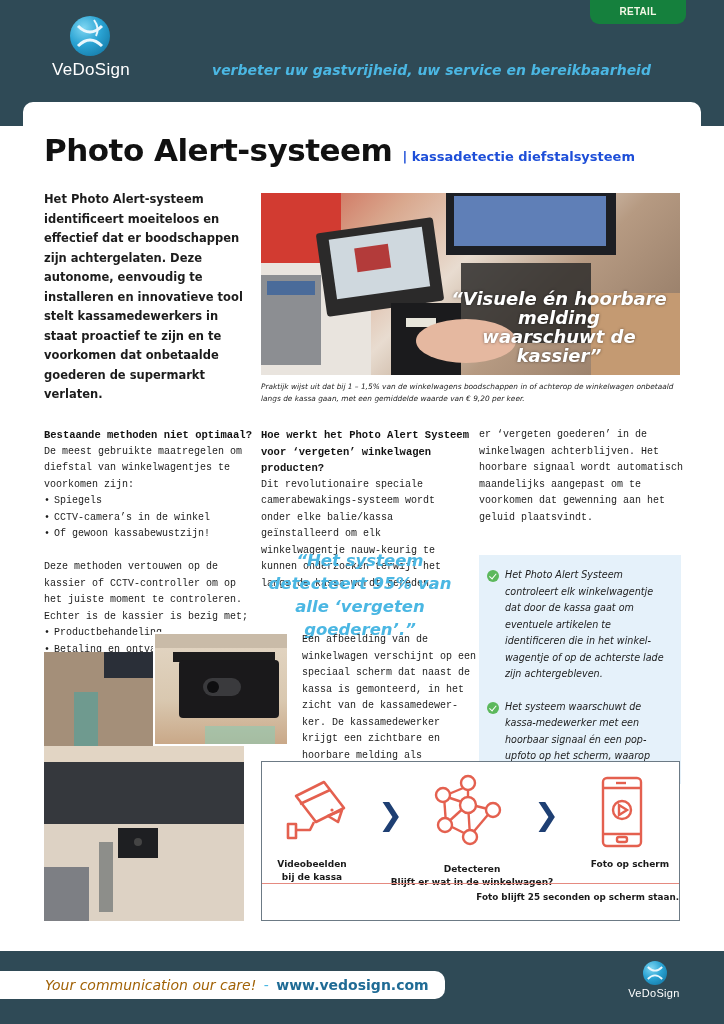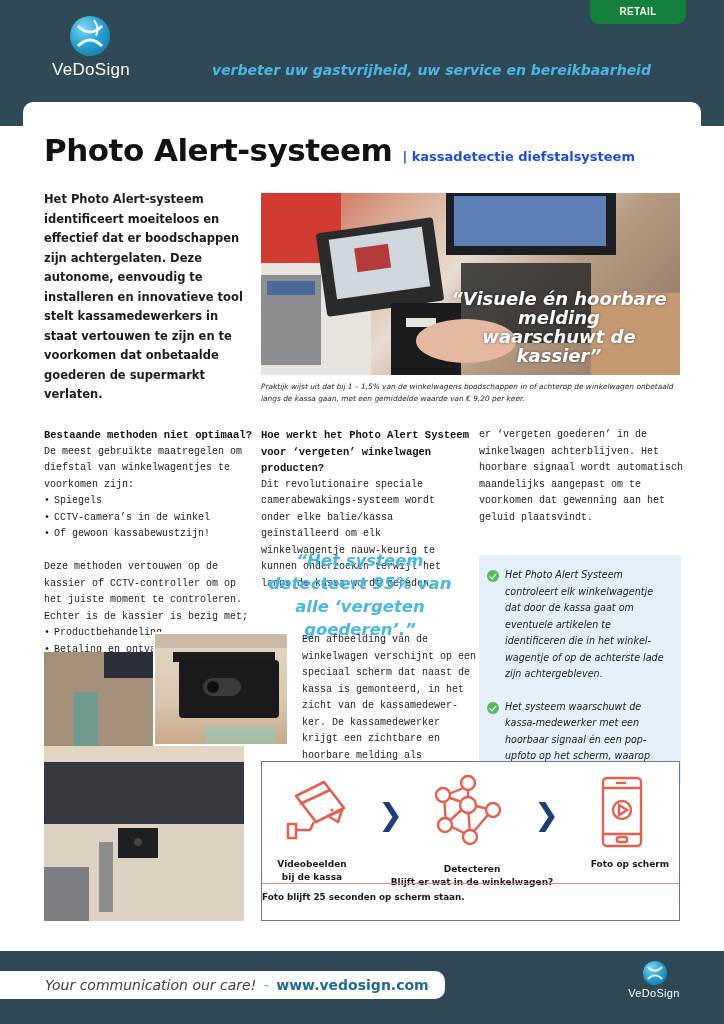--- a/index.html
+++ b/index.html
@@ -45,26 +45,26 @@
     .check { flex: 0 0 12px; width: 12px; height: 12px; border-radius: 50%; background: #5cb85c; margin-top: 3px; margin-right: 6px; position: relative; }
     .check::after { content: ""; position: absolute; left: 3.5px; top: 2px; width: 3px; height: 5.5px; border: solid #fff; border-width: 0 1.6px 1.6px 0; transform: rotate(40deg); }
     .benefit-text { font-family: "DejaVu Sans", sans-serif; font-style: italic; font-size: 9.6px; line-height: 16.5px; color: #1c1c1c; }
 
     .photo-cam-top { position: absolute; left: 153px; top: 632px; width: 136px; height: 114px; background: linear-gradient(180deg, #e3d6c4 0%, #d9c8b0 60%, #c9a888 100%); border: 2px solid #fff; overflow: hidden; }
     .photo-cam-main { position: absolute; left: 44px; top: 652px; width: 200px; height: 269px; background: linear-gradient(180deg, #b09a84 0%, #9c8a76 30%, #e6d8c8 34%, #d5c6b4 40%, #3b3e43 42%, #2f3236 58%, #ddd3c6 60%, #c9b9a6 100%); overflow: hidden; }
 
     .flow { position: absolute; left: 261px; top: 761px; width: 419px; height: 160px; border: 1.5px solid #6c7a85; background: #fff; }
     .flow-step { position: absolute; text-align: center; font-family: "DejaVu Sans", sans-serif; font-weight: bold; font-size: 9px; line-height: 13px; color: #1a1a1a; }
     .flow-divider { position: absolute; left: 0; top: 121px; width: 100%; height: 1px; background: #e58a80; }
-    .flow-note { position: absolute; left: 0; top: 130px; width: 100%; text-align: left; font-family: "DejaVu Sans", sans-serif; font-weight: bold; font-size: 8.8px; color: #1a1a1a; }
+    .flow-note { position: absolute; left: 0; top: 130px; width: 100%; text-align: right; font-family: "DejaVu Sans", sans-serif; font-weight: bold; font-size: 8.8px; color: #1a1a1a; }
     .flow-arrow { position: absolute; top: 38px; color: #1e3f73; font-family: "DejaVu Sans", sans-serif; font-weight: bold; font-size: 30px; line-height: 30px; }
 
     .footer { position: absolute; left: 0; top: 951px; width: 724px; height: 73px; background: #2f4a56; }
     .footer-pill { position: absolute; left: 0; top: 20px; width: 445px; height: 28px; background: #ffffff; border-radius: 0 10px 10px 0; padding-left: 45px; line-height: 28px; font-family: "DejaVu Sans", sans-serif; font-size: 14px; white-space: nowrap; }
-    .footer-slogan { color: #404040; font-style: italic; }
+    .footer-slogan { color: #a16207; font-style: italic; }
     .footer-dash { color: #4bb7e3; margin: 0 3px; }
     .footer-url { color: #1f6b95; font-weight: bold; }
     .footer-logo { position: absolute; left: 624px; top: 8px; width: 60px; height: 50px; }
     .footer-logo .logo-ball { left: 19px; top: 2px; width: 24px; height: 24px; }
     .footer-logo .logo-text { top: 28px; width: 60px; font-size: 11px; }
   </style>
 </head>
 <body>
 
 <div class="header">
@@ -81,21 +81,21 @@
   </div>
   <div class="tagline-2">verbeter uw gastvrijheid, uw service en bereikbaarheid</div>
 </div>
 <div class="sheet"></div>
 
 <div class="title-row">
   <span class="title-main">Photo Alert-systeem</span>
   <span class="title-sub">| kassadetectie diefstalsysteem</span>
 </div>
 
-<p class="intro">Het Photo Alert-systeem identificeert moeiteloos en effectief dat er boodschappen zijn achtergelaten. Deze autonome, eenvoudig te installeren en innovatieve tool stelt kassamedewerkers in staat vertouwen te zijn en te voorkomen dat onbetaalde goederen de supermarkt verlaten.</p>
+<p class="intro">Het Photo Alert-systeem identificeert moeiteloos en effectief dat er boodschappen zijn achtergelaten. Deze autonome, eenvoudig te installeren en innovatieve tool stelt kassamedewerkers in staat proactief te zijn en te voorkomen dat onbetaalde goederen de supermarkt verlaten.</p>
 
 <div class="hero">
   <svg width="419" height="182" viewBox="0 0 419 182">
     <rect x="0" y="0" width="80" height="70" fill="#d23b31"></rect>
     <rect x="0" y="70" width="110" height="112" fill="#e9e4de"></rect>
     <rect x="0" y="82" width="60" height="90" fill="#8c8e92"></rect>
     <rect x="6" y="88" width="48" height="14" fill="#4a6b9a"></rect>
     <rect x="185" y="0" width="170" height="62" fill="#1d1f24"></rect>
     <rect x="193" y="3" width="152" height="50" fill="#5f7fb7"></rect>
     <rect x="60" y="32" width="118" height="84" rx="3" fill="#2b2a2a" transform="rotate(-8 119 74)"></rect>

